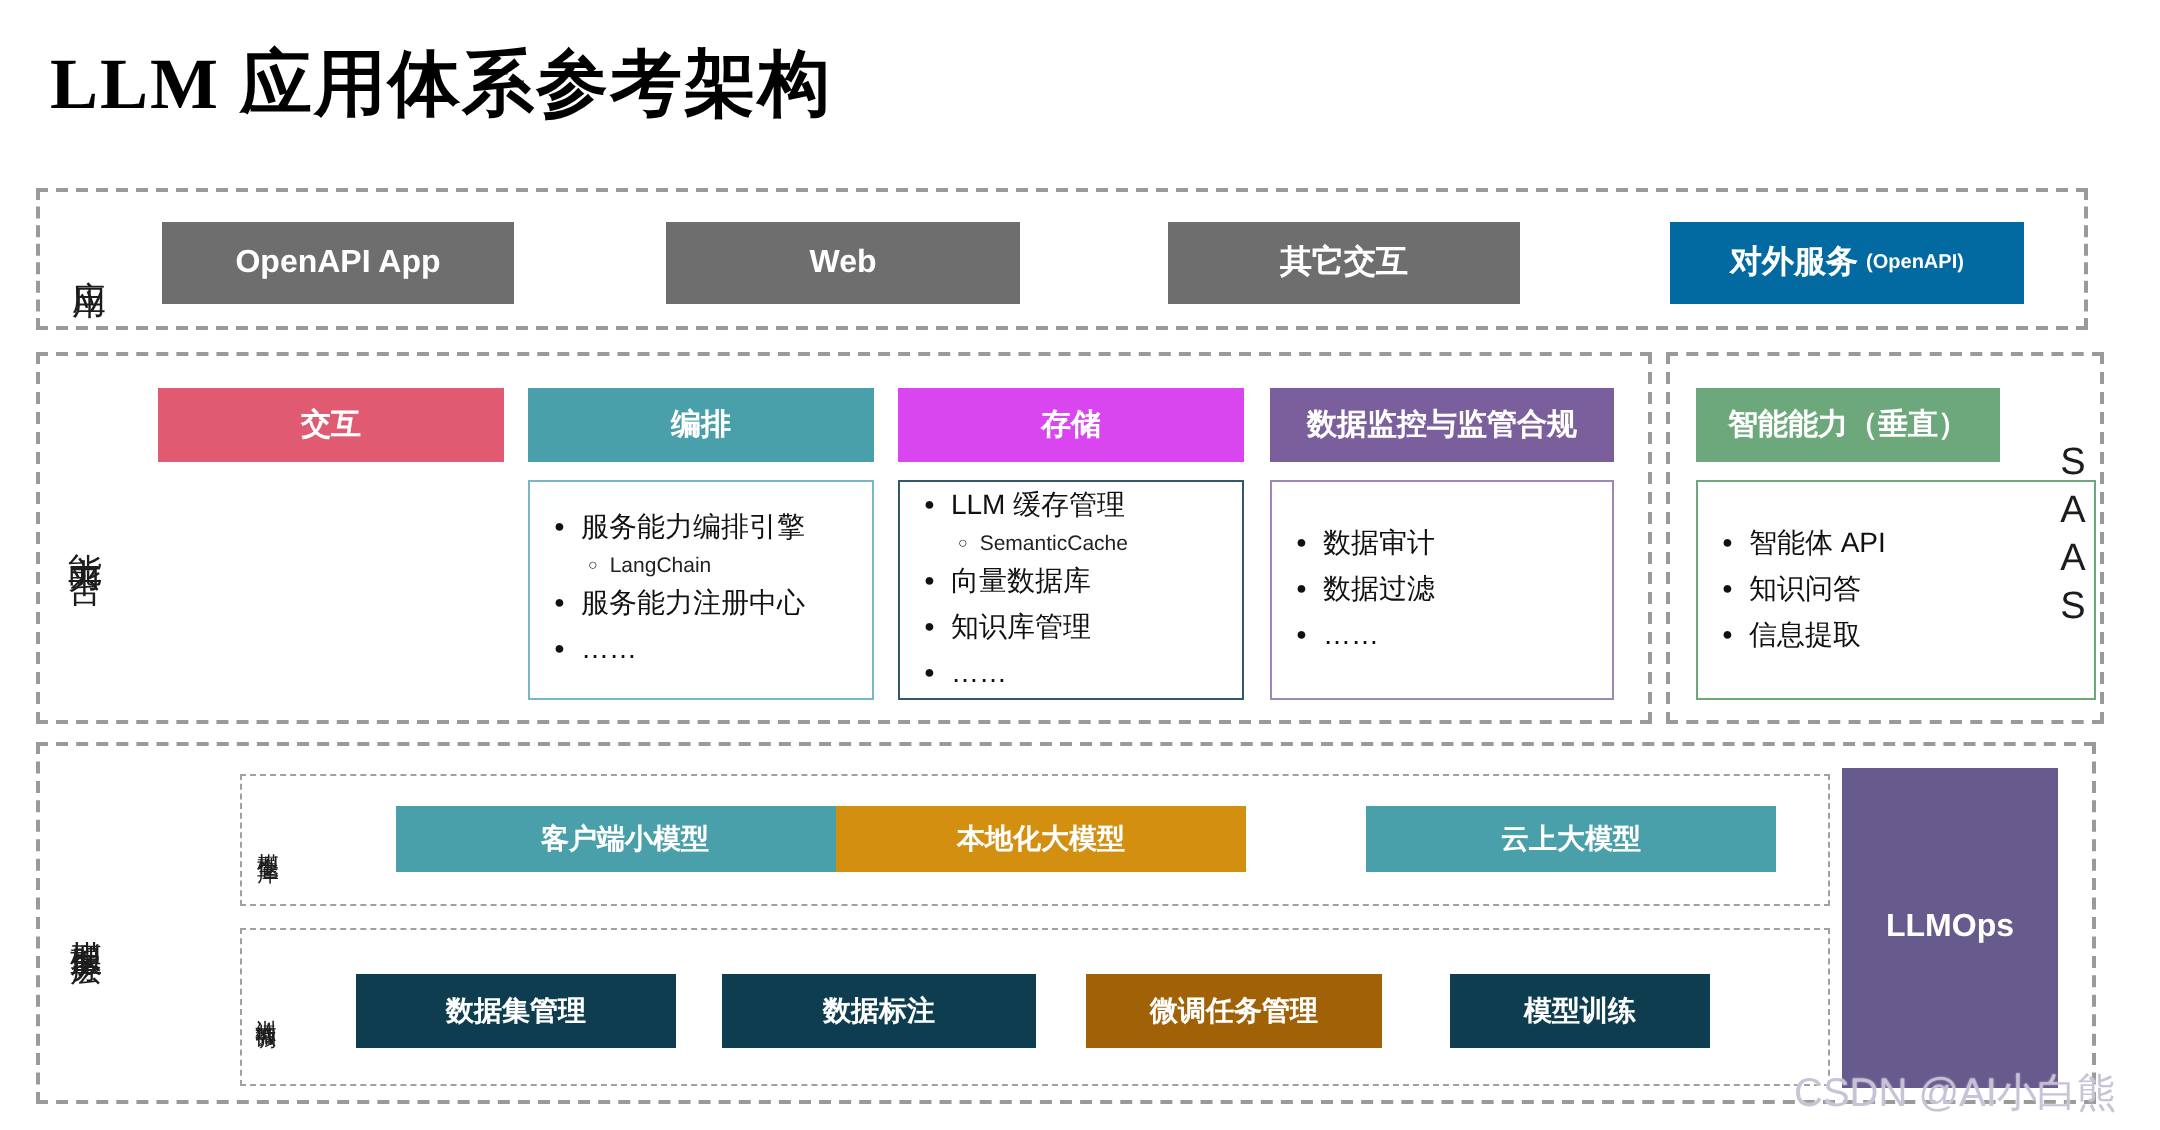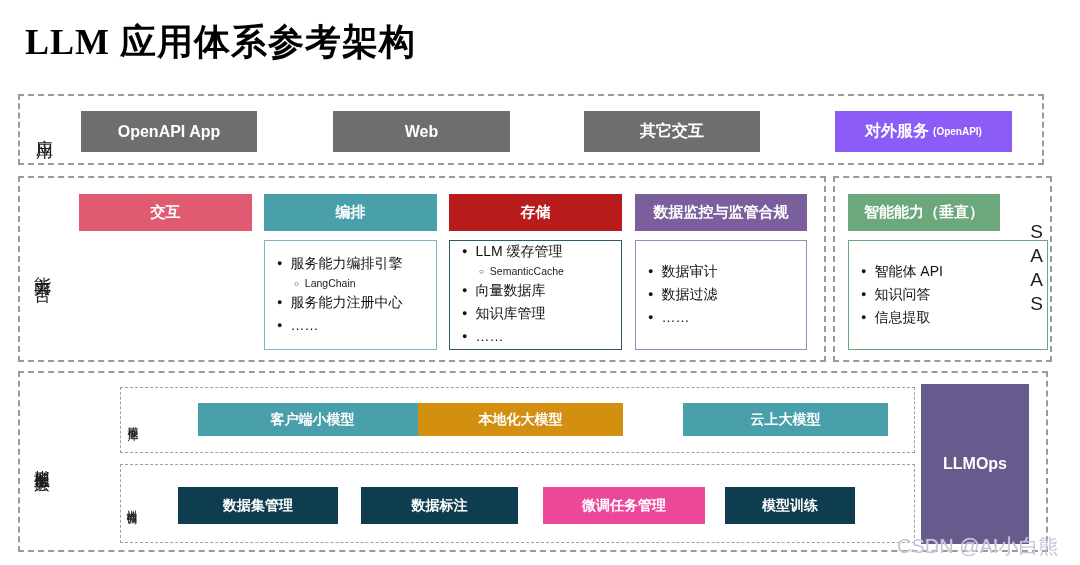--- a/index.html
+++ b/index.html
@@ -58,21 +58,21 @@
     <div class="vlabel" style="left:16px; letter-spacing:4px;">应用</div>
     <div class="node" style="left: 61px; top: 15px; width: 176px; height: 41px; background: rgb(110, 110, 110);">
       <span>OpenAPI App</span>
     </div>
     <div class="node" style="left: 313px; top: 15px; width: 177px; height: 41px; background: rgb(110, 110, 110);">
       <span>Web</span>
     </div>
     <div class="node" style="left: 564px; top: 15px; width: 176px; height: 41px; background: rgb(110, 110, 110);">
       <span>其它交互</span>
     </div>
-    <div class="node" style="left: 815px; top: 15px; width: 177px; height: 41px; background: #8b5cf6;">
+    <div class="node" style="left: 815px; top: 15px; width: 177px; height: 41px; background: #0369a1;">
       <span>对外服务</span>
       <span class="suffix">(OpenAPI)</span>
     </div>
   </div>
 
   <div class="dashed" style="left:18px; top:176px; width:808px; height:186px;">
     <div class="vlabel" style="left:14px;">能力平台</div>
 
     <div class="hdr" style="left: 59px; width: 173px; background: rgb(224, 90, 114);">
       <span>交互</span>
@@ -81,21 +81,21 @@
     <div class="hdr" style="left: 244px; width: 173px; background: rgb(74, 160, 170);">
       <span>编排</span>
     </div>
     <div class="panel" style="left: 244px; width: 173px; border-color: rgb(121, 183, 196);">
       <div class="li">服务能力编排引擎</div>
       <div class="li sub">LangChain</div>
       <div class="li">服务能力注册中心</div>
       <div class="li">……</div>
     </div>
 
-    <div class="hdr" style="left: 429px; width: 173px; background: #b91c1c;">
+    <div class="hdr" style="left: 429px; width: 173px; background: #d946ef;">
       <span>存储</span>
     </div>
     <div class="panel" style="left: 429px; width: 173px; border-color: rgb(49, 89, 107);">
       <div class="li">LLM 缓存管理</div>
       <div class="li sub">SemanticCache</div>
       <div class="li">向量数据库</div>
       <div class="li">知识库管理</div>
       <div class="li">……</div>
     </div>
 
@@ -138,21 +138,21 @@
     </div>
 
     <div class="dashed-thin" style="left:100px; top:91px; width:795px; height:79px;">
       <div class="vlabel-sm" style="left:6px; font-size:10.5px; line-height:1;">训练与微调</div>
       <div class="node" style="left: 57px; top: 22px; width: 160px; height: 37px; font-size: 14px; background: rgb(13, 61, 79);">
         <span>数据集管理</span>
       </div>
       <div class="node" style="left: 240px; top: 22px; width: 157px; height: 37px; font-size: 14px; background: rgb(13, 61, 79);">
         <span>数据标注</span>
       </div>
-      <div class="node" style="left: 422px; top: 22px; width: 162px; height: 37px; font-size: 14px; background: #ec4899;">
+      <div class="node" style="left: 422px; top: 22px; width: 148px; height: 37px; font-size: 14px; background: #a16207;">
         <span>微调任务管理</span>
       </div>
       <div class="node" style="left: 604px; top: 22px; width: 130px; height: 37px; font-size: 14px; background: rgb(13, 61, 79);">
         <span>模型训练</span>
       </div>
     </div>
 
     <div class="llmops" style="left: 901px; top: 11px; width: 108px; height: 160px; background: rgb(103, 90, 141);">
       <span>LLMOps</span>
     </div>

